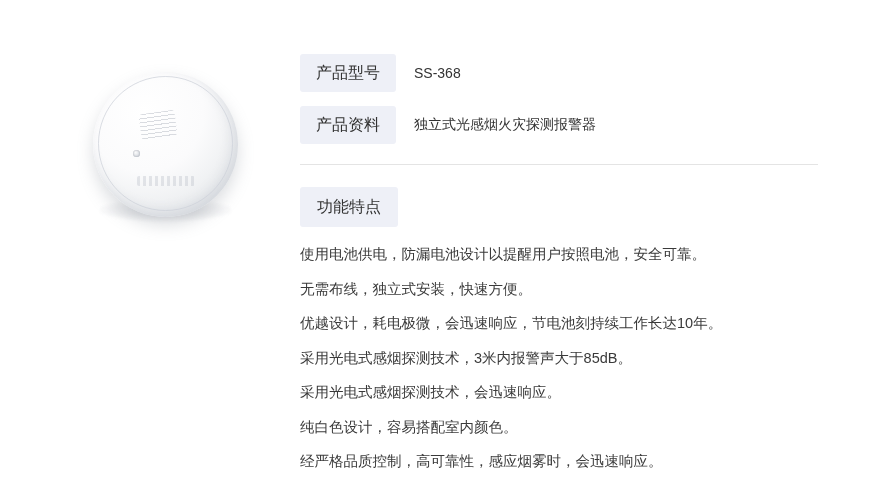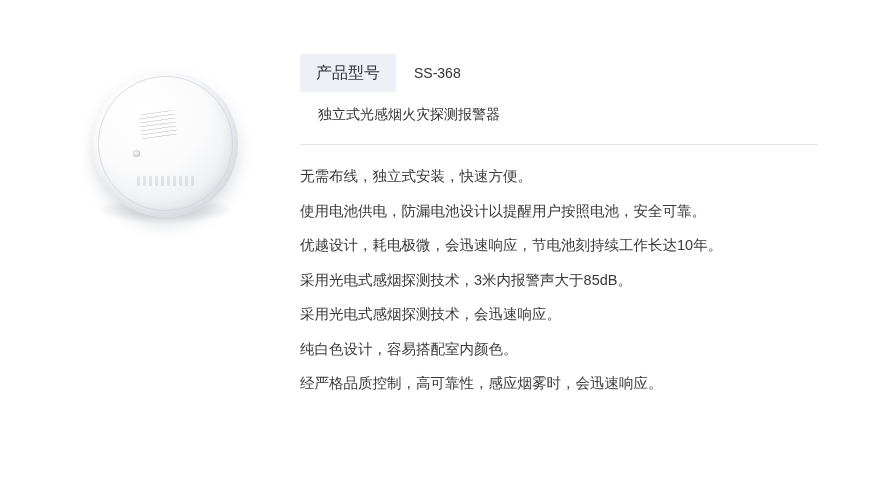--- a/index.html
+++ b/index.html
@@ -199,29 +199,31 @@
     </div>
 
     <div class="details">
 
       <div class="spec-row">
         <span class="spec-label">产品型号</span>
         <span class="spec-value">SS-368</span>
       </div>
 
       <div class="spec-row">
+        <span class="spec-label">产品资料</span>
         <span class="spec-value">独立式光感烟火灾探测报警器</span>
       </div>
 
       <div class="divider"></div>
 
+      <div class="section-title">功能特点</div>
 
       <ul class="feature-list">
+        <li>使用电池供电，防漏电池设计以提醒用户按照电池，安全可靠。</li>
         <li>无需布线，独立式安装，快速方便。</li>
-        <li>使用电池供电，防漏电池设计以提醒用户按照电池，安全可靠。</li>
         <li>优越设计，耗电极微，会迅速响应，节电池刻持续工作长达10年。</li>
         <li>采用光电式感烟探测技术，3米内报警声大于85dB。</li>
         <li>采用光电式感烟探测技术，会迅速响应。</li>
         <li>纯白色设计，容易搭配室内颜色。</li>
         <li>经严格品质控制，高可靠性，感应烟雾时，会迅速响应。</li>
       </ul>
 
     </div>
   </div>
 </div>

